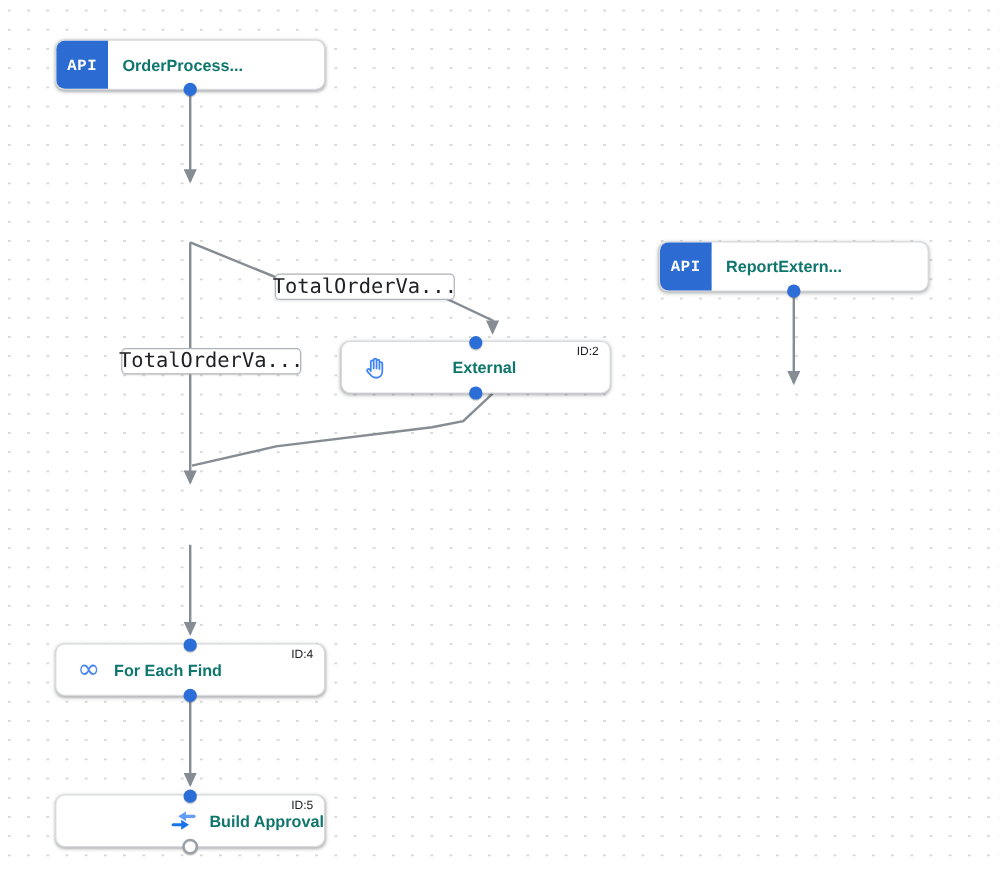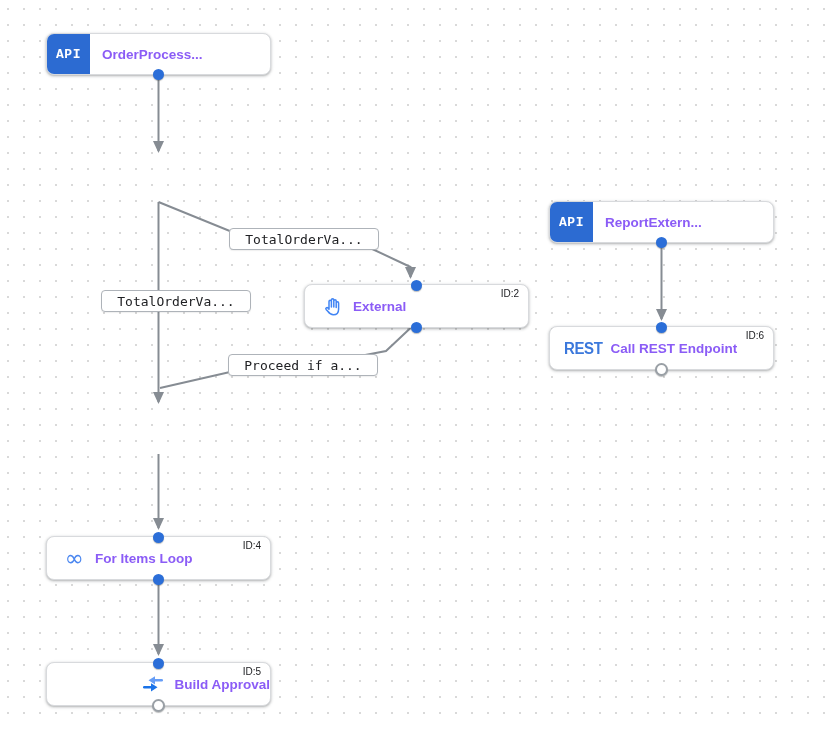--- a/index.html
+++ b/index.html
@@ -40,21 +40,21 @@
     width: 43px; height: 100%;
     background: #2c6bd2;
     border-radius: 7px 0 0 7px;
     display: flex; align-items: center; justify-content: center;
     color: #ffffff;
     font-family: "Liberation Mono", monospace;
     font-weight: bold; font-size: 13px; letter-spacing: 0.5px;
     flex: 0 0 auto;
   }
   .node-title {
-    font-size: 13.5px; font-weight: bold; color: #8b5cf6;
+    font-size: 13.5px; font-weight: bold; color: #0f766e;
     white-space: nowrap; overflow: hidden;
   }
   .trigger .node-title { margin-left: 12px; }
   .task .node-title { margin-left: 8px; }
 
   .task-icon {
     width: 26px; height: 24px; margin-left: 14px; flex: 0 0 auto;
     display: flex; align-items: center; justify-content: center;
   }
   .infinity-glyph {
@@ -88,21 +88,21 @@
   .port.out.unconnected { bottom: -6.5px; }
 
   .edge-label {
     position: absolute; width: 150px; height: 22px;
     background: #ffffff;
     border: 1px solid #aeb3b9;
     border-radius: 4px;
     box-sizing: border-box;
     display: flex; align-items: center; justify-content: center;
     font-family: "DejaVu Sans Mono", monospace;
-    font-size: 13px; color: #202124;
+    font-size: 17px; color: #202124;
     box-shadow: 0 1px 1px rgba(60,64,67,.08);
     cursor: pointer;
   }
 </style>
 </head>
 <body>
 
 <div class="canvas">
 
   <svg class="edge-layer">
@@ -120,21 +120,21 @@
     <path class="edge" d="M158.5 580 L158.5 654" marker-end="url(#arrow)"></path>
   </svg>
 
   <div class="node trigger" style="left:46px; top:33px;">
     <div class="trigger-badge">API</div>
     <div class="node-title">OrderProcess...</div>
     <div class="port out"></div>
   </div>
 
 
-  <div class="node task" style="left:304px; top:284px;">
+  <div class="node task" style="left:284px; top:284px;gap:44px;">
     <span class="id-tag">ID:2</span>
     <span class="task-icon">
       <svg width="20" height="21" viewBox="0 0 20 21">
         <path d="M7 13 V5.5 a1.2 1.2 0 0 1 2.4 0 V11
                  M9.4 11 V4 a1.2 1.2 0 0 1 2.4 0 v7
                  M11.8 11 V5 a1.2 1.2 0 0 1 2.4 0 v6.5
                  M14.2 11.5 V7 a1.2 1.2 0 0 1 2.4 0 v6.2
                  c0 3.6 -2.3 5.6 -5.3 5.6 c-2.6 0 -3.8 -1.2 -5.5 -3.5
                  L4.1 13.4 c-.4 -.5 -.3 -1.2 .2 -1.6 c.5 -.4 1.2 -.3 1.6 .1 L7 13.2" fill="none" stroke="#4285f4" stroke-width="1.5" stroke-linecap="round" stroke-linejoin="round"></path>
       </svg>
@@ -143,21 +143,21 @@
     <div class="port in"></div>
     <div class="port out"></div>
   </div>
 
 
   <div class="node task" style="left:46px; top:536px;">
     <span class="id-tag">ID:4</span>
     <span class="task-icon">
       <span class="infinity-glyph">∞</span>
     </span>
-    <div class="node-title">For Items Loop</div>
+    <div class="node-title">For Each Find</div>
     <div class="port in"></div>
     <div class="port out"></div>
   </div>
 
   <div class="node task" style="left:46px; top:662px;justify-content:flex-end;">
     <span class="id-tag">ID:5</span>
     <span class="task-icon">
       <svg width="24" height="18" viewBox="0 0 24 18">
         <rect x="2" y="11" width="9" height="2.6" rx="1.3" fill="#1a73e8"></rect>
         <path d="M10 8.2 L16.5 12.3 L10 16.4 Z" fill="#1a73e8"></path>
@@ -169,25 +169,17 @@
     <div class="port in"></div>
     <div class="port out unconnected"></div>
   </div>
 
   <div class="node trigger" style="left:549px; top:201px;">
     <div class="trigger-badge">API</div>
     <div class="node-title">ReportExtern...</div>
     <div class="port out"></div>
   </div>
 
-  <div class="node task" style="left:549px; top:326px;">
-    <span class="id-tag">ID:6</span>
-    <span class="rest-logo">REST</span>
-    <div class="node-title">Call REST Endpoint</div>
-    <div class="port in"></div>
-    <div class="port out unconnected"></div>
-  </div>
 
   <div class="edge-label" style="left:229px; top:228px;">TotalOrderVa...</div>
   <div class="edge-label" style="left:101px; top:290px;">TotalOrderVa...</div>
-  <div class="edge-label" style="left:228px; top:354px;">Proceed if a...</div>
 
 </div>
 
 </body></html>

